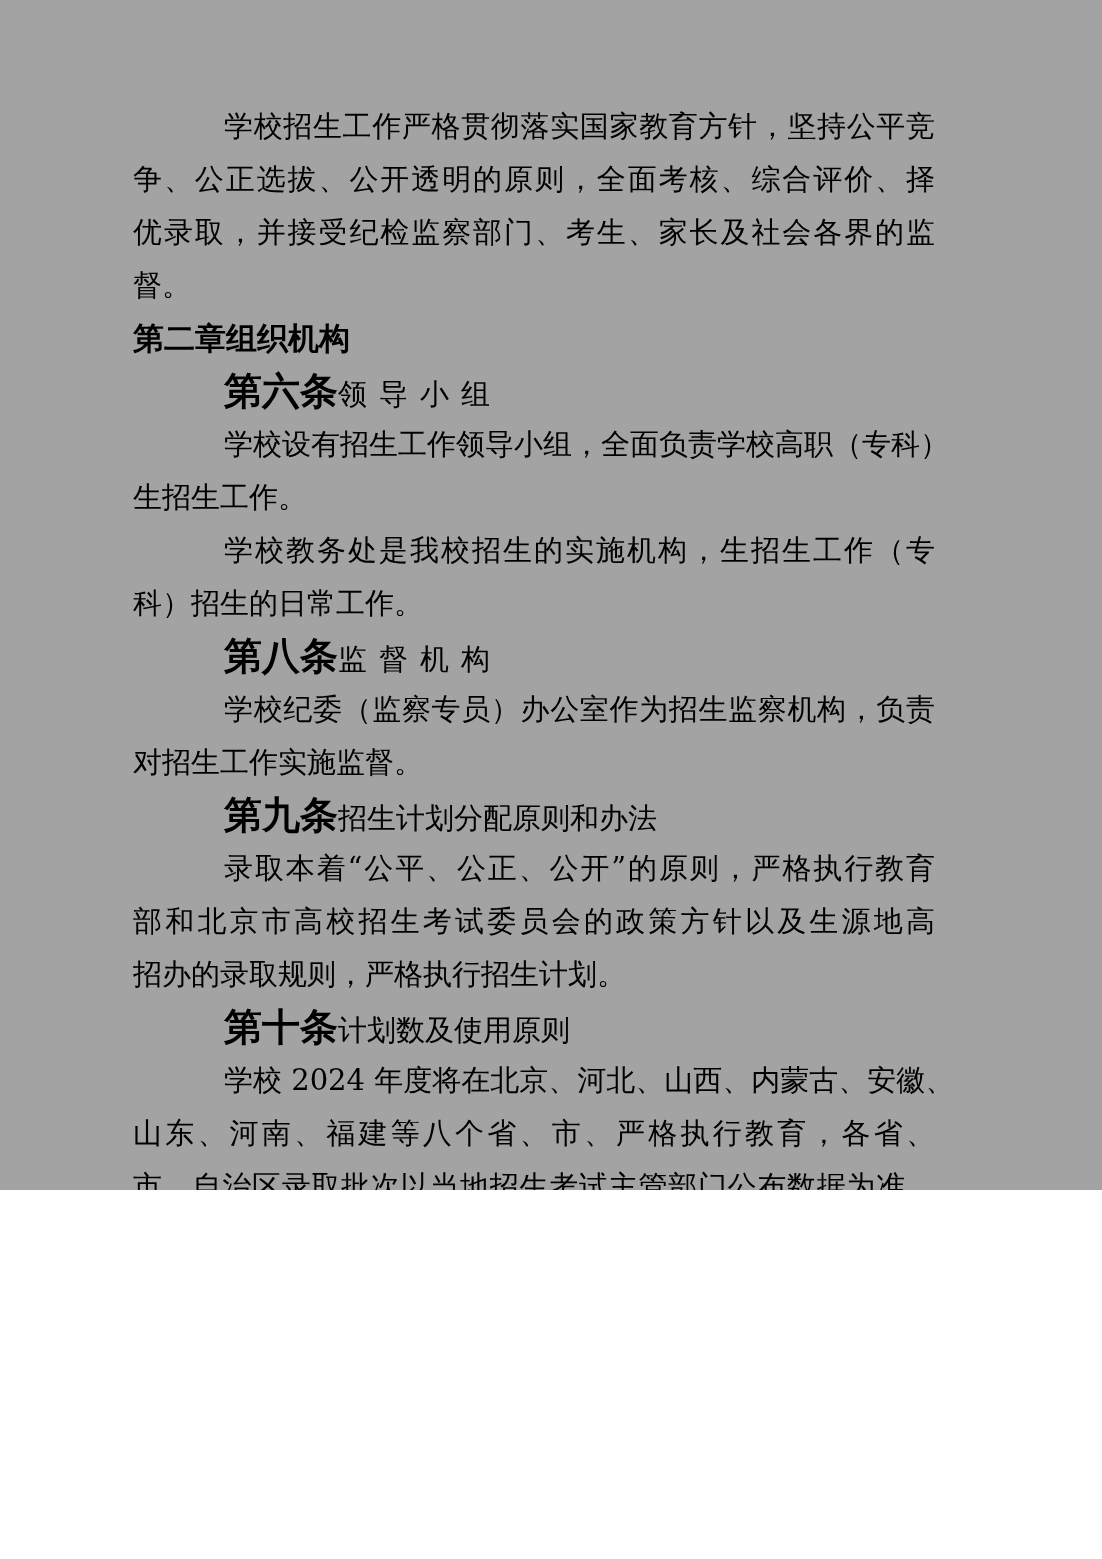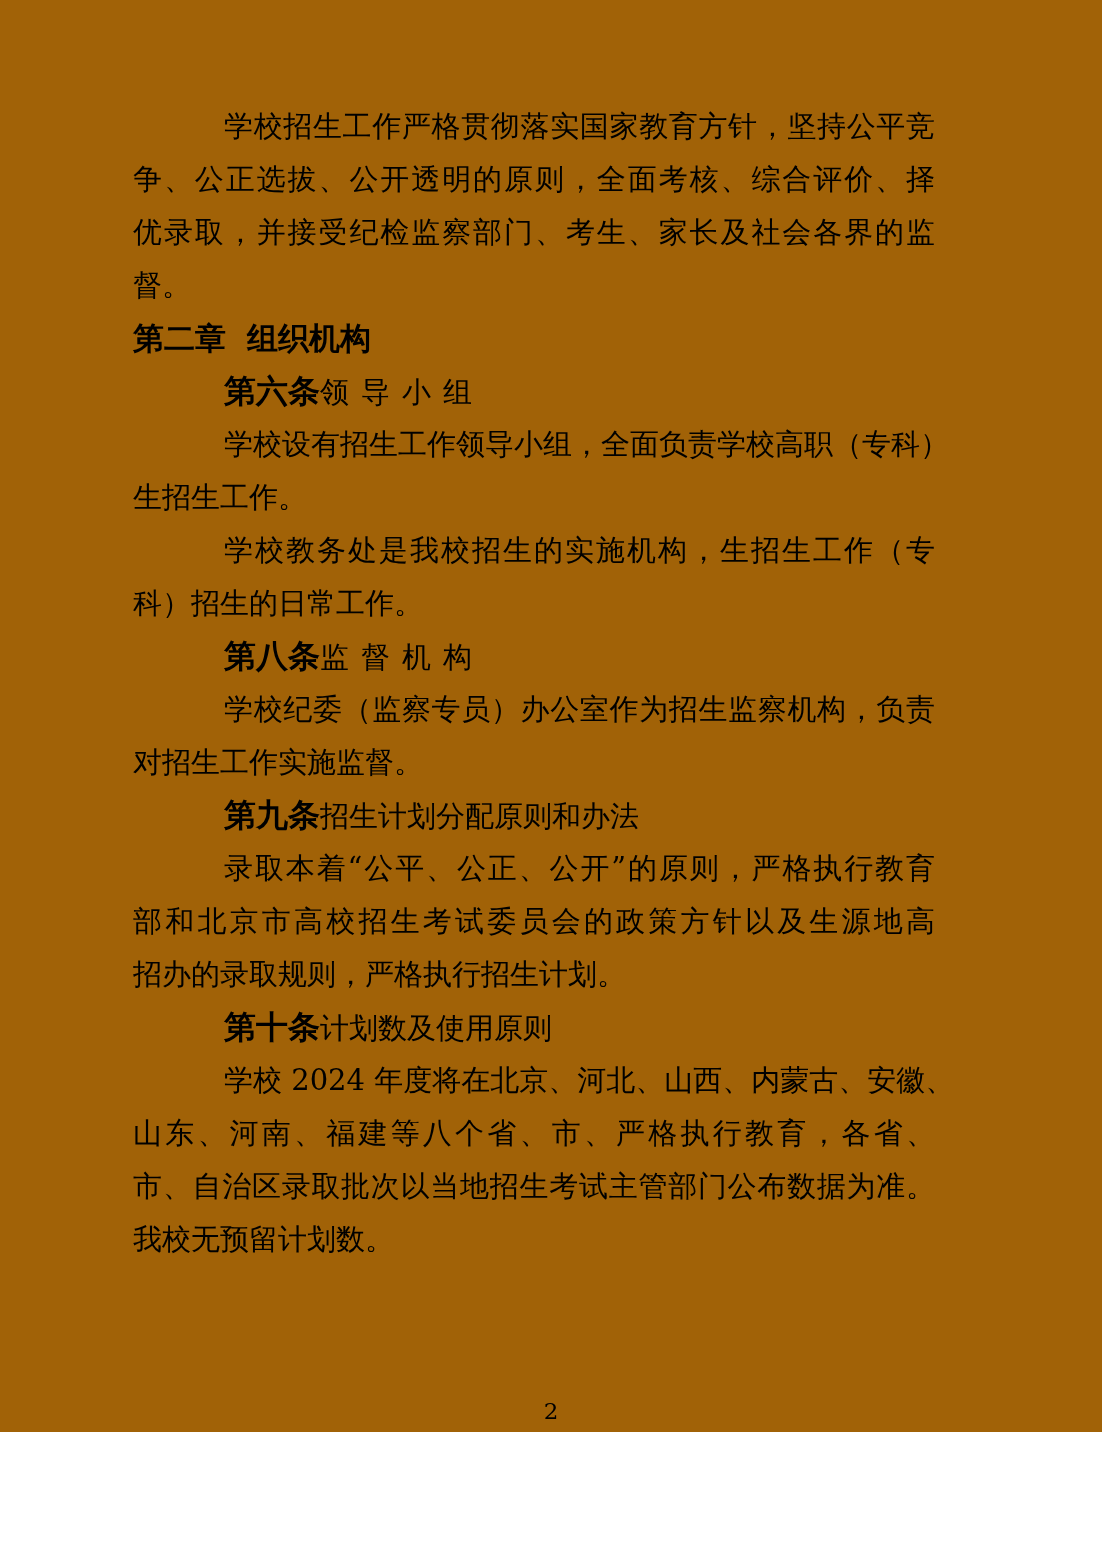--- a/index.html
+++ b/index.html
@@ -3,22 +3,22 @@
 <meta charset="utf-8">
 <style>
   html, body {
     margin: 0;
     padding: 0;
     background: #ffffff;
   }
   .page {
     position: relative;
     width: 1102px;
-    height: 1432px;
-    background: #a16207;
+    height: 1190px;
+    background: #a3a3a3;
     color: #000000;
     overflow: hidden;
   }
   .textblock {
     position: absolute;
     left: 133px;
     top: 100px;
     width: 802px;
   }
   .line {
@@ -39,26 +39,25 @@
     text-indent: 91px;
   }
   .chapter {
     text-align: center;
     text-align-last: center;
     font-family: "DejaVu Sans", sans-serif;
     font-weight: 700;
     font-size: 31px;
   }
   .chapter .ch-title {
-    margin-left: 21px;
   }
   .artnum {
     font-family: "DejaVu Sans", sans-serif;
     font-weight: 700;
-    font-size: 32px;
+    font-size: 38px;
   }
   .arttitle {
   }
   .spread {
     letter-spacing: 12px;
   }
   .pagenum {
     position: absolute;
     left: 0;
     top: 1396px;

